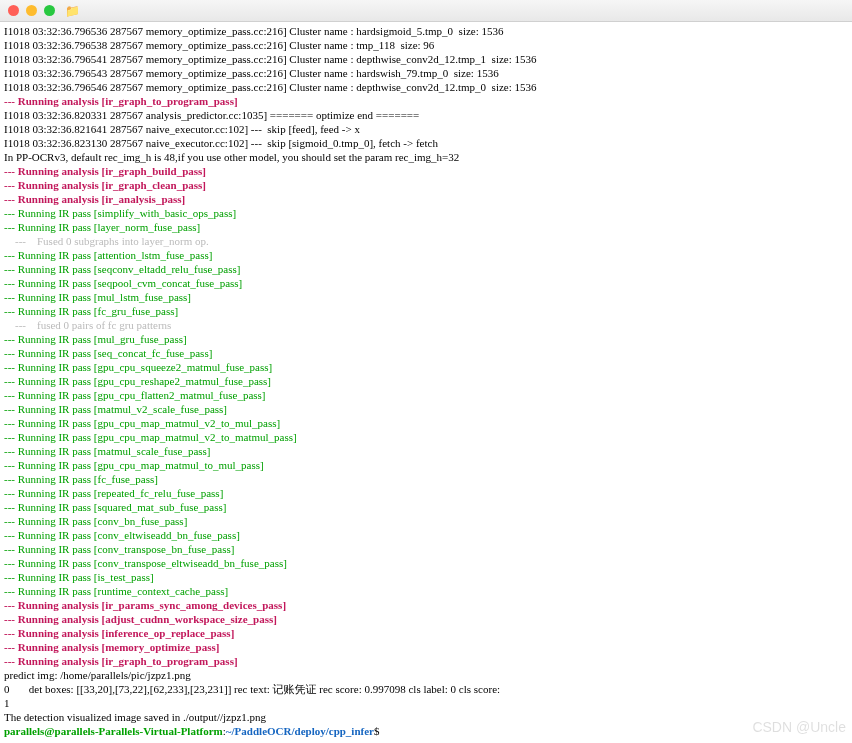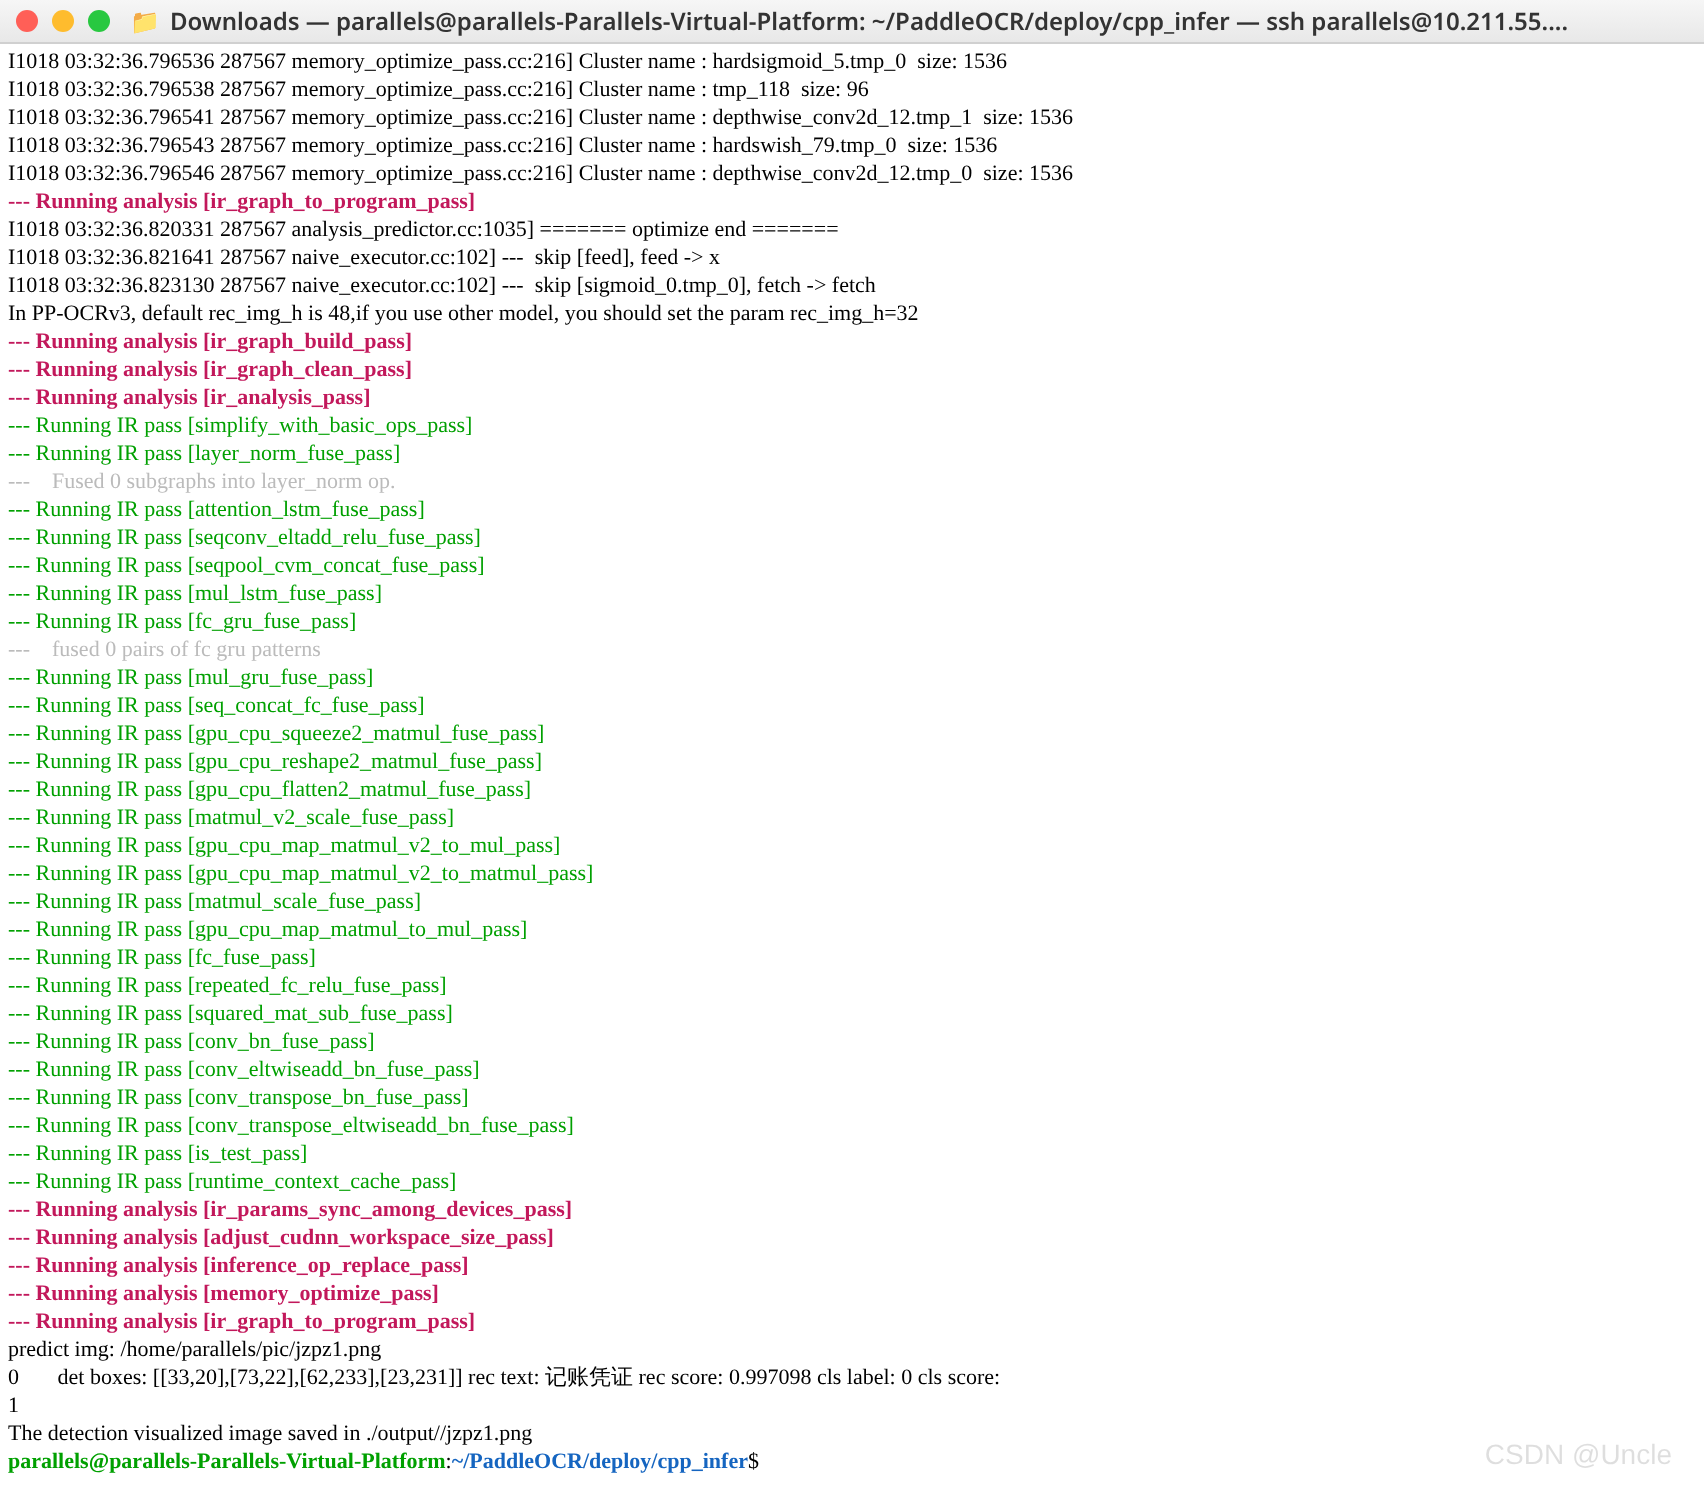--- a/index.html
+++ b/index.html
@@ -34,41 +34,40 @@
       padding: 2px 4px;
       line-height: 14px;
       white-space: pre;
       color: #000;
       height: calc(100% - 22px);
       overflow: hidden;
     }
     .line { white-space: pre; font-family: Liberation Serif, serif; }
     .magenta { color: #c2185b; font-weight: bold; }
     .green { color: #00a000; }
-    .gray { color: #bbb; }
+    .gray { color: #bbb; margin-left: 11px; }
     .prompt-host { color: #00a000; font-weight: bold; }
     .prompt-path { color: #1565c0; font-weight: bold; }
     .watermark {
       position: absolute;
-      right: 16px;
+      right: 6px;
       bottom: 8px;
       color: rgba(0,0,0,0.13);
       font-family: sans-serif;
       font-size: 14px;
       pointer-events: none;
     }
   </style>
 </head>
 <body>
 
 <div class="titlebar">
   <div class="traffic-lights">
     <div class="tl red"></div>
     <div class="tl yellow"></div>
     <div class="tl green"></div>
   </div>
   <span class="folder-icon">📁</span>
-  <span class="title-text">Downloads — parallels@parallels-Parallels-Virtual-Platform: ~/PaddleOCR/deploy/cpp_infer — ssh parallels@10.211.55....</span>
 </div>
 
 <div class="terminal" id="terminal"><div class="line ">I1018 03:32:36.796536 287567 memory_optimize_pass.cc:216] Cluster name : hardsigmoid_5.tmp_0  size: 1536</div><div class="line ">I1018 03:32:36.796538 287567 memory_optimize_pass.cc:216] Cluster name : tmp_118  size: 96</div><div class="line ">I1018 03:32:36.796541 287567 memory_optimize_pass.cc:216] Cluster name : depthwise_conv2d_12.tmp_1  size: 1536</div><div class="line ">I1018 03:32:36.796543 287567 memory_optimize_pass.cc:216] Cluster name : hardswish_79.tmp_0  size: 1536</div><div class="line ">I1018 03:32:36.796546 287567 memory_optimize_pass.cc:216] Cluster name : depthwise_conv2d_12.tmp_0  size: 1536</div><div class="line magenta">--- Running analysis [ir_graph_to_program_pass]</div><div class="line ">I1018 03:32:36.820331 287567 analysis_predictor.cc:1035] ======= optimize end =======</div><div class="line ">I1018 03:32:36.821641 287567 naive_executor.cc:102] ---  skip [feed], feed -&gt; x</div><div class="line ">I1018 03:32:36.823130 287567 naive_executor.cc:102] ---  skip [sigmoid_0.tmp_0], fetch -&gt; fetch</div><div class="line ">In PP-OCRv3, default rec_img_h is 48,if you use other model, you should set the param rec_img_h=32</div><div class="line magenta">--- Running analysis [ir_graph_build_pass]</div><div class="line magenta">--- Running analysis [ir_graph_clean_pass]</div><div class="line magenta">--- Running analysis [ir_analysis_pass]</div><div class="line green">--- Running IR pass [simplify_with_basic_ops_pass]</div><div class="line green">--- Running IR pass [layer_norm_fuse_pass]</div><div class="line gray">---    Fused 0 subgraphs into layer_norm op.</div><div class="line green">--- Running IR pass [attention_lstm_fuse_pass]</div><div class="line green">--- Running IR pass [seqconv_eltadd_relu_fuse_pass]</div><div class="line green">--- Running IR pass [seqpool_cvm_concat_fuse_pass]</div><div class="line green">--- Running IR pass [mul_lstm_fuse_pass]</div><div class="line green">--- Running IR pass [fc_gru_fuse_pass]</div><div class="line gray">---    fused 0 pairs of fc gru patterns</div><div class="line green">--- Running IR pass [mul_gru_fuse_pass]</div><div class="line green">--- Running IR pass [seq_concat_fc_fuse_pass]</div><div class="line green">--- Running IR pass [gpu_cpu_squeeze2_matmul_fuse_pass]</div><div class="line green">--- Running IR pass [gpu_cpu_reshape2_matmul_fuse_pass]</div><div class="line green">--- Running IR pass [gpu_cpu_flatten2_matmul_fuse_pass]</div><div class="line green">--- Running IR pass [matmul_v2_scale_fuse_pass]</div><div class="line green">--- Running IR pass [gpu_cpu_map_matmul_v2_to_mul_pass]</div><div class="line green">--- Running IR pass [gpu_cpu_map_matmul_v2_to_matmul_pass]</div><div class="line green">--- Running IR pass [matmul_scale_fuse_pass]</div><div class="line green">--- Running IR pass [gpu_cpu_map_matmul_to_mul_pass]</div><div class="line green">--- Running IR pass [fc_fuse_pass]</div><div class="line green">--- Running IR pass [repeated_fc_relu_fuse_pass]</div><div class="line green">--- Running IR pass [squared_mat_sub_fuse_pass]</div><div class="line green">--- Running IR pass [conv_bn_fuse_pass]</div><div class="line green">--- Running IR pass [conv_eltwiseadd_bn_fuse_pass]</div><div class="line green">--- Running IR pass [conv_transpose_bn_fuse_pass]</div><div class="line green">--- Running IR pass [conv_transpose_eltwiseadd_bn_fuse_pass]</div><div class="line green">--- Running IR pass [is_test_pass]</div><div class="line green">--- Running IR pass [runtime_context_cache_pass]</div><div class="line magenta">--- Running analysis [ir_params_sync_among_devices_pass]</div><div class="line magenta">--- Running analysis [adjust_cudnn_workspace_size_pass]</div><div class="line magenta">--- Running analysis [inference_op_replace_pass]</div><div class="line magenta">--- Running analysis [memory_optimize_pass]</div><div class="line magenta">--- Running analysis [ir_graph_to_program_pass]</div><div class="line ">predict img: /home/parallels/pic/jzpz1.png</div><div class="line ">0       det boxes: [[33,20],[73,22],[62,233],[23,231]] rec text: 记账凭证 rec score: 0.997098 cls label: 0 cls score: </div><div class="line ">1</div><div class="line ">The detection visualized image saved in ./output//jzpz1.png</div><div class="line"><span class="prompt-host">parallels@parallels-Parallels-Virtual-Platform</span><span>:</span><span class="prompt-path">~/PaddleOCR/deploy/cpp_infer</span><span>$ </span></div></div>
 
 <div class="watermark">CSDN @Uncle</div>
 
 </body></html>

